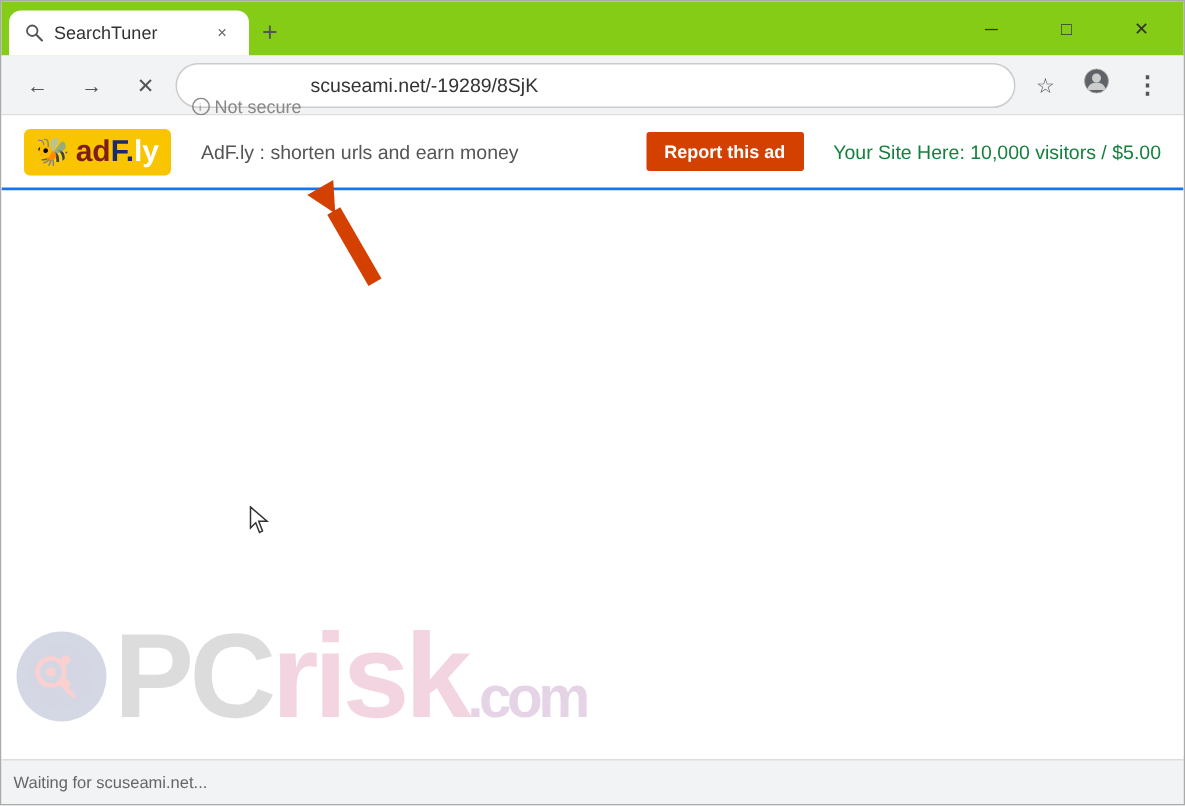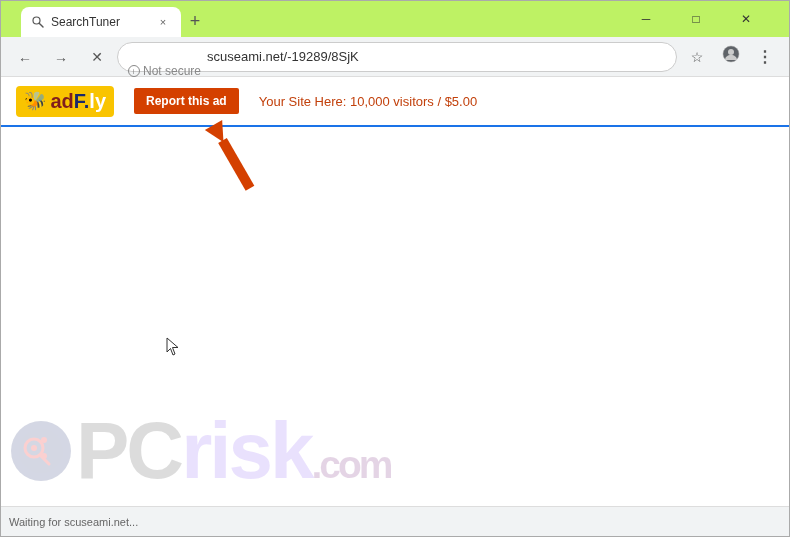--- a/index.html
+++ b/index.html
@@ -10,25 +10,25 @@
       width: 790px;
       height: 537px;
       background: #fff;
       border: 1px solid #aaa;
       display: flex;
       flex-direction: column;
     }
 
     
     .title-bar {
-      background: #bef264;
+      background: #84cc16;
       height: 36px;
       display: flex;
       align-items: center;
-      padding: 0 20px;
+      padding: 0 5px;
       gap: 4px;
       flex-shrink: 0;
     }
     .tab-area {
       display: flex;
       align-items: flex-end;
       height: 100%;
       flex: 1;
     }
     .tab {
@@ -201,21 +201,21 @@
       color: #fff;
       border: none;
       padding: 6px 12px;
       font-size: 12px;
       font-weight: 600;
       border-radius: 2px;
       cursor: pointer;
     }
     .ad-offer {
       font-size: 13px;
-      color: #c2410c;
+      color: #15803d;
     }
 
     
     .watermark {
       position: absolute;
       bottom: 0;
       left: 0;
       right: 0;
       height: 110px;
       display: flex;
@@ -240,21 +240,21 @@
       position: relative;
       flex-shrink: 0;
     }
     .watermark-text {
       font-size: 80px;
       font-weight: 900;
       color: #444;
       letter-spacing: -3px;
       line-height: 1;
     }
-    .watermark-text .risk { color: #8b5cf6; }
+    .watermark-text .risk { color: #be185d; }
     .watermark-text .com { font-size: 39px; font-weight: 700; color: #701a75; }
 
     
     .status-bar {
       height: 30px;
       background: #f1f3f4;
       border-top: 1px solid #ddd;
       display: flex;
       align-items: center;
       padding: 0 8px;
@@ -351,20 +351,21 @@
   <div class="page-content">
 
     <div class="ad-bar">
 
       <div class="adfly-logo">
         <span class="adfly-logo-bee">🐝</span>
         <span class="adfly-logo-text">
           <span style="color:#7f1d1d;">ad</span><span style="color:#1a2a6c;">F.</span><span style="color:#fff;">ly</span>
         </span>
       </div>
+      <span class="ad-tagline">AdF.ly : shorten urls and earn money</span>
       <button class="report-btn">Report this ad</button>
       <span class="ad-offer">Your Site Here: 10,000 visitors / $5.00</span>
     </div>
 
     <div class="orange-arrow">
       <svg width="80" height="90" viewBox="0 0 80 90" xmlns="http://www.w3.org/2000/svg">
 
         <g transform="rotate(-30, 40, 45)">
 
           <polygon points="30,0 50,0 40,20" fill="#d44000"></polygon>

